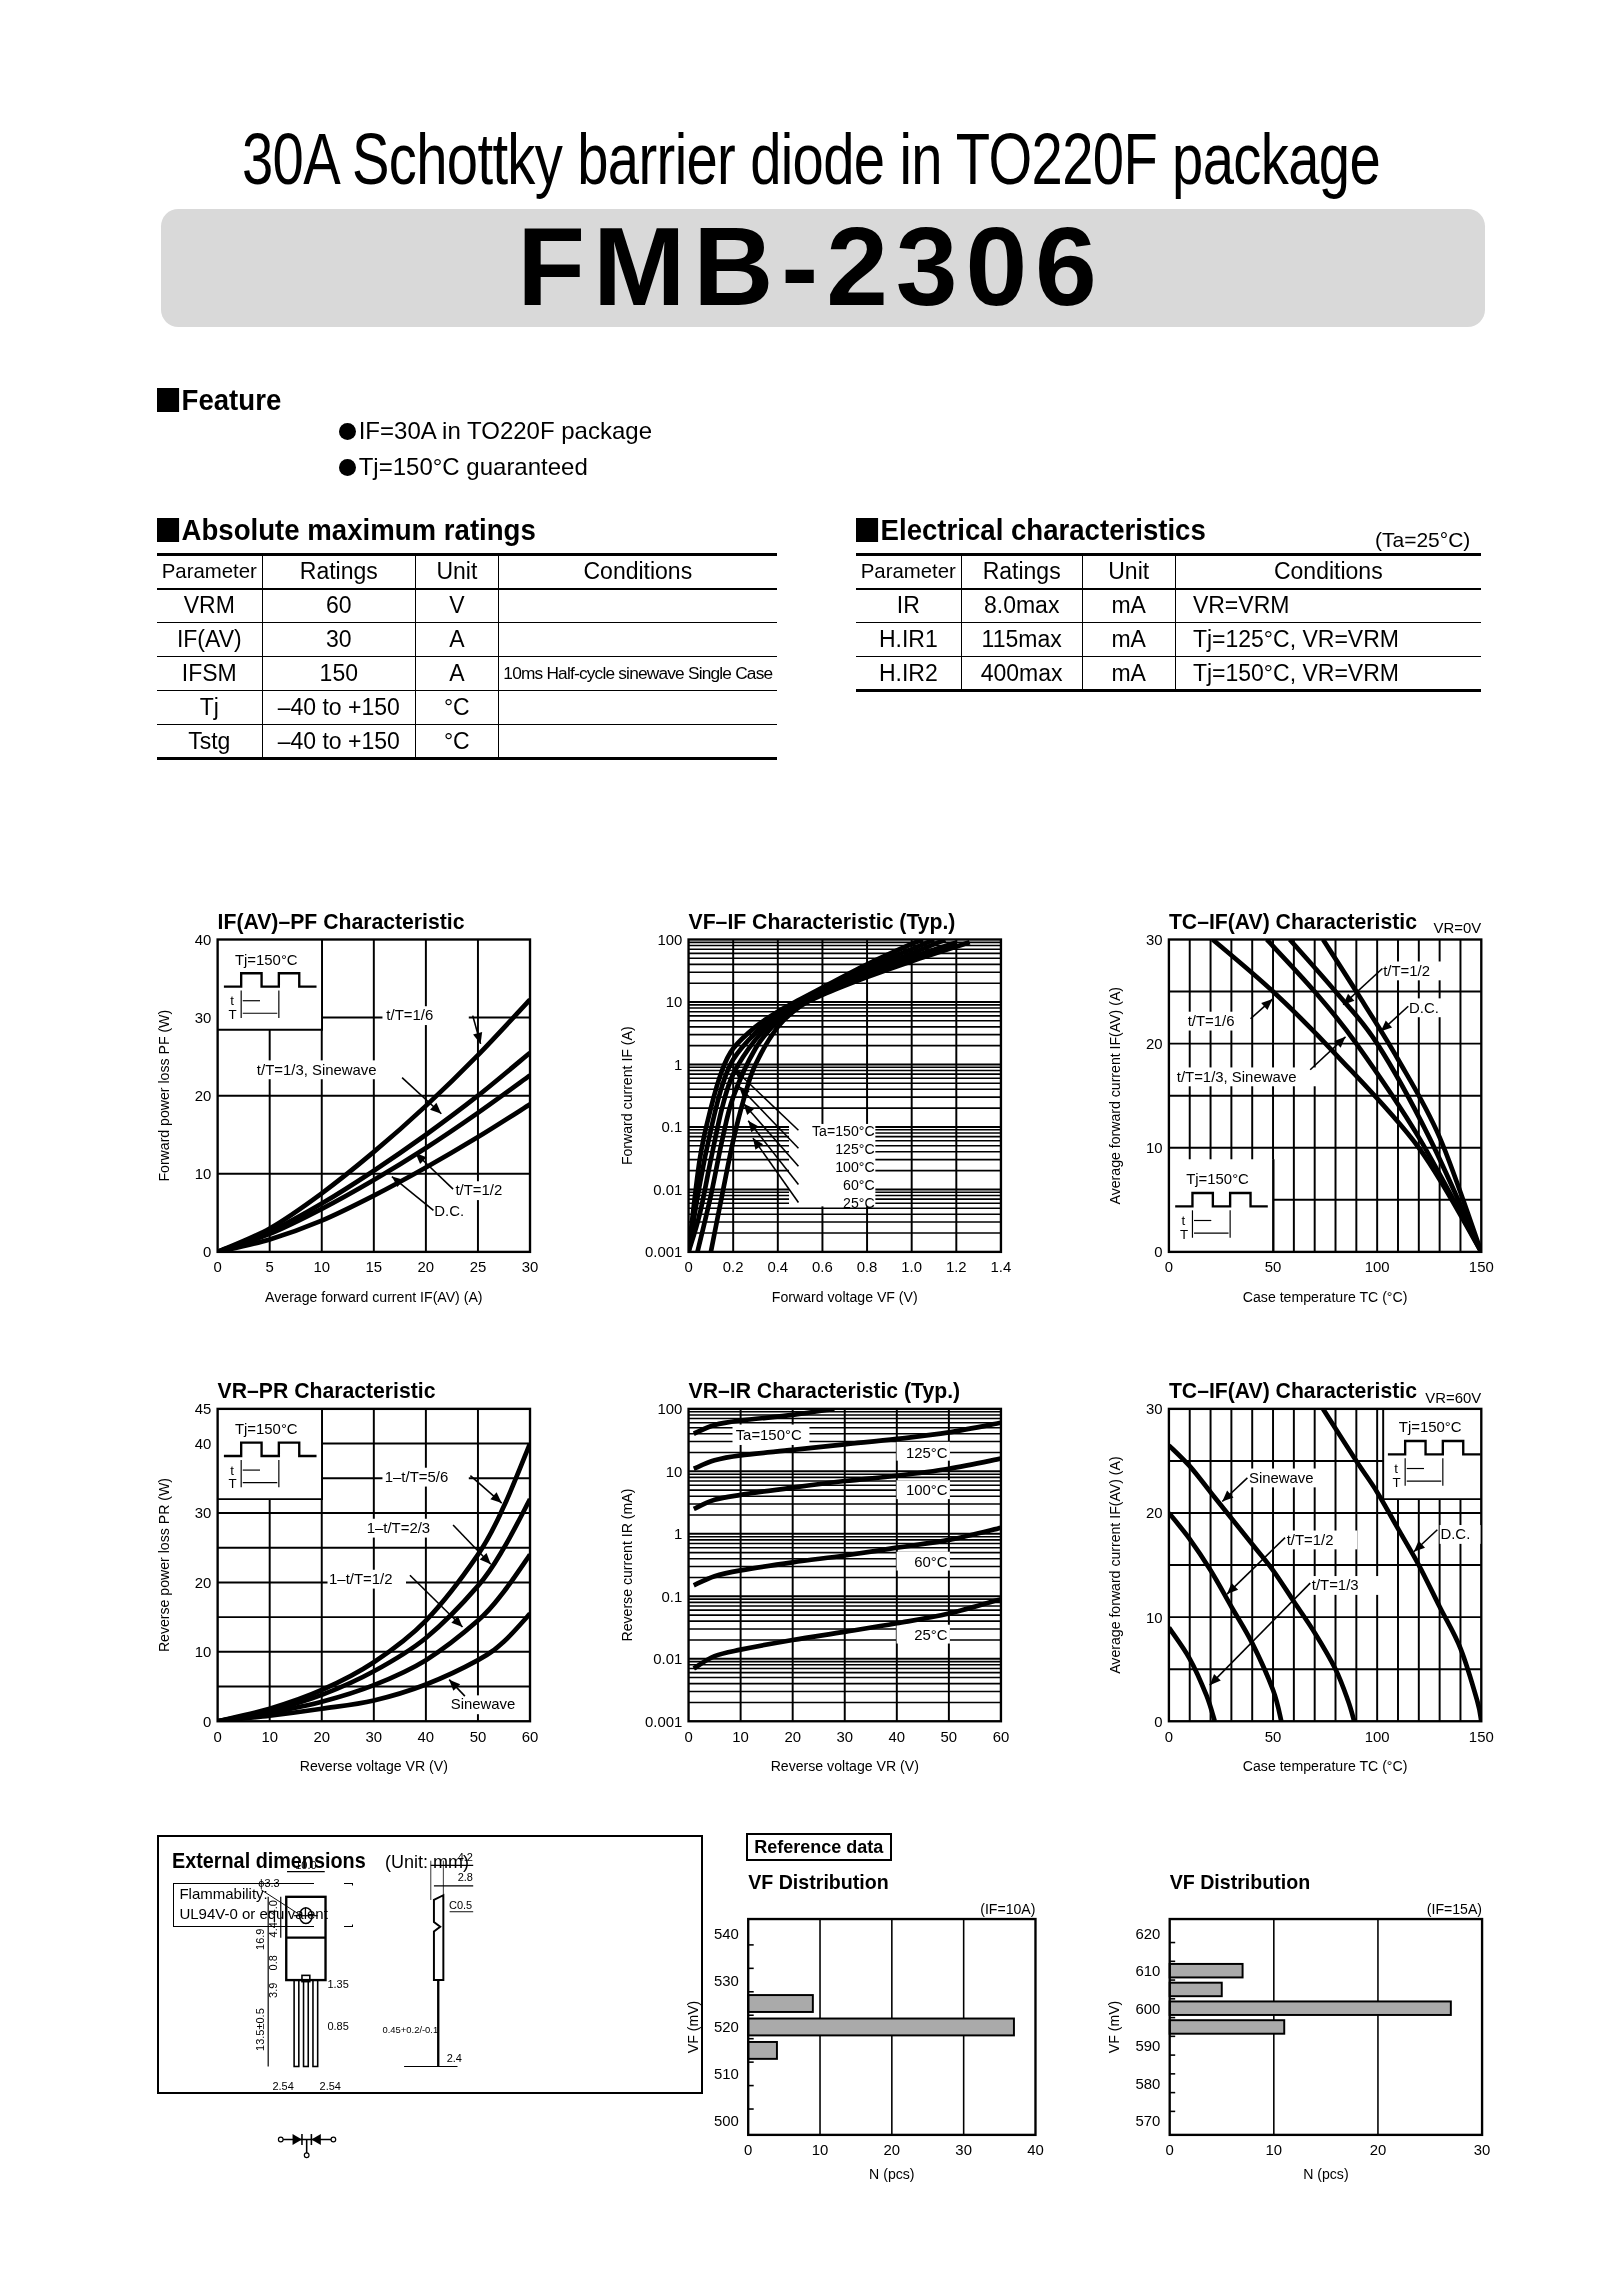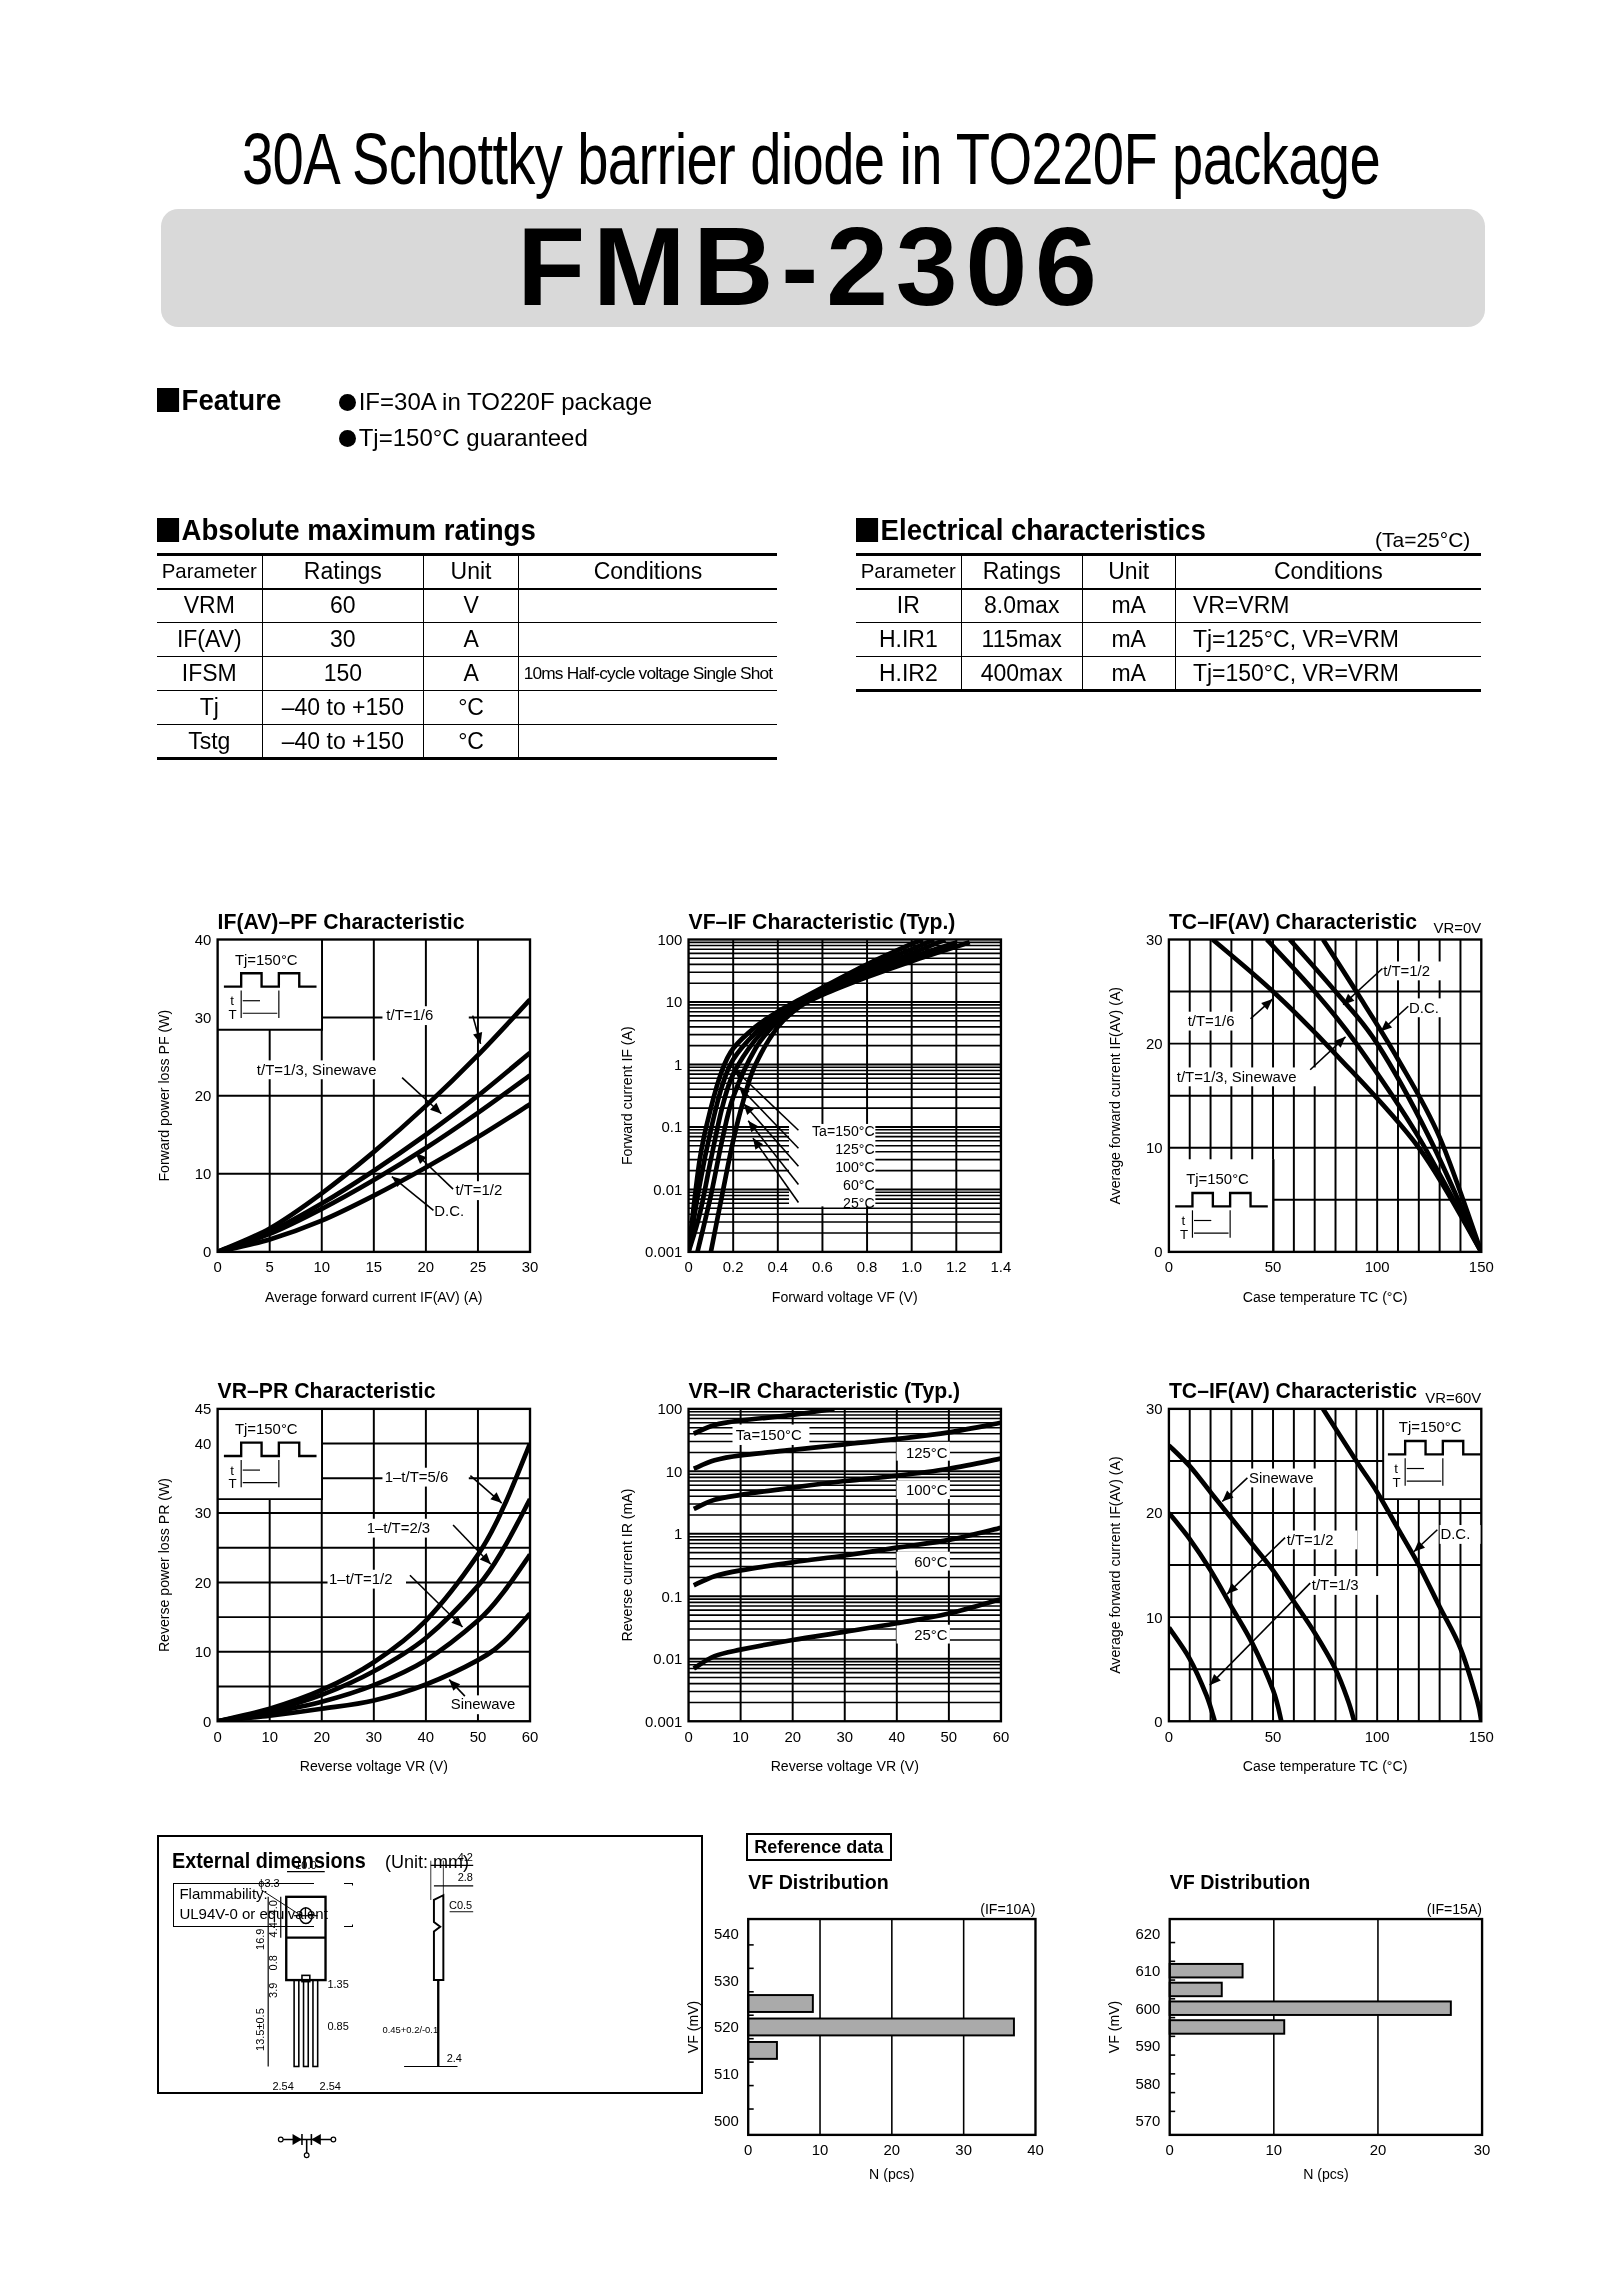--- a/index.html
+++ b/index.html
@@ -4,21 +4,21 @@
 <style>
   * { box-sizing: border-box; margin: 0; padding: 0; }
   html, body { width: 1622px; height: 2295px; background: #ffffff; }
   body { position: relative; font-family: "Liberation Sans", sans-serif; color: #000; overflow: hidden; }
   .abs { position: absolute; }
   .title { left: 0; width: 1622px; top: 118px; text-align: center; font-size: 72px; transform: scaleX(0.78); transform-origin: center top; letter-spacing: -0.8px; }
   .band { left: 161px; top: 209px; width: 1324px; height: 118px; background: #d9d9d9; border-radius: 17.3px; }
   .part { left: 0; width: 1622px; top: 203px; text-align: center; font-size: 111px; font-weight: bold; letter-spacing: 7.9px; }
   .sec-head { font-size: 30px; font-weight: bold; transform: scaleX(0.92); transform-origin: left top; white-space: nowrap; }
   .sq { display: inline-block; width: 23.6px; height: 23.6px; background: #000; margin-right: 3.1px; vertical-align: -1.6px; }
-  .feat-item { font-size: 24px; white-space: nowrap; }
+  .feat-item { font-size: 24px; white-space: nowrap; margin-top: 29px; }
   .dot { display: inline-block; width: 17.3px; height: 17.3px; border-radius: 50%; background: #000; margin-right: 2.4px; vertical-align: -0.8px; }
   table.spec { border-collapse: collapse; font-size: 23px; }
   table.spec td, table.spec th { font-weight: normal; text-align: center; border-left: 1.6px solid #000; height: 34px; padding: 0 4.7px; white-space: nowrap; }
   table.spec tr td:first-child, table.spec tr th:first-child { border-left: none; }
   table.spec tr { border-bottom: 1.6px solid #000; }
   table.spec thead tr { border-top: 3.1px solid #000; border-bottom: 2.4px solid #000; }
   table.spec tbody tr:last-child { border-bottom: 3.1px solid #000; }
   table.spec th.p { font-size: 20.4px; }
   .cond-small { font-size: 17.3px; letter-spacing: -0.8px; }
   td.left { text-align: left !important; padding-left: 17.3px !important; }
@@ -72,21 +72,21 @@
     <tr>
         <td>IF(AV)</td>
         <td>30</td>
         <td>A</td>
         <td></td>
       </tr>
     <tr>
         <td>IFSM</td>
         <td>150</td>
         <td>A</td>
-        <td class="cond-small">10ms Half-cycle voltage Single Shot</td>
+        <td class="cond-small">10ms Half-cycle sinewave Single Case</td>
       </tr>
     <tr>
         <td>Tj</td>
         <td>–40 to +150</td>
         <td>°C</td>
         <td></td>
       </tr>
     <tr>
         <td>Tstg</td>
         <td>–40 to +150</td>

